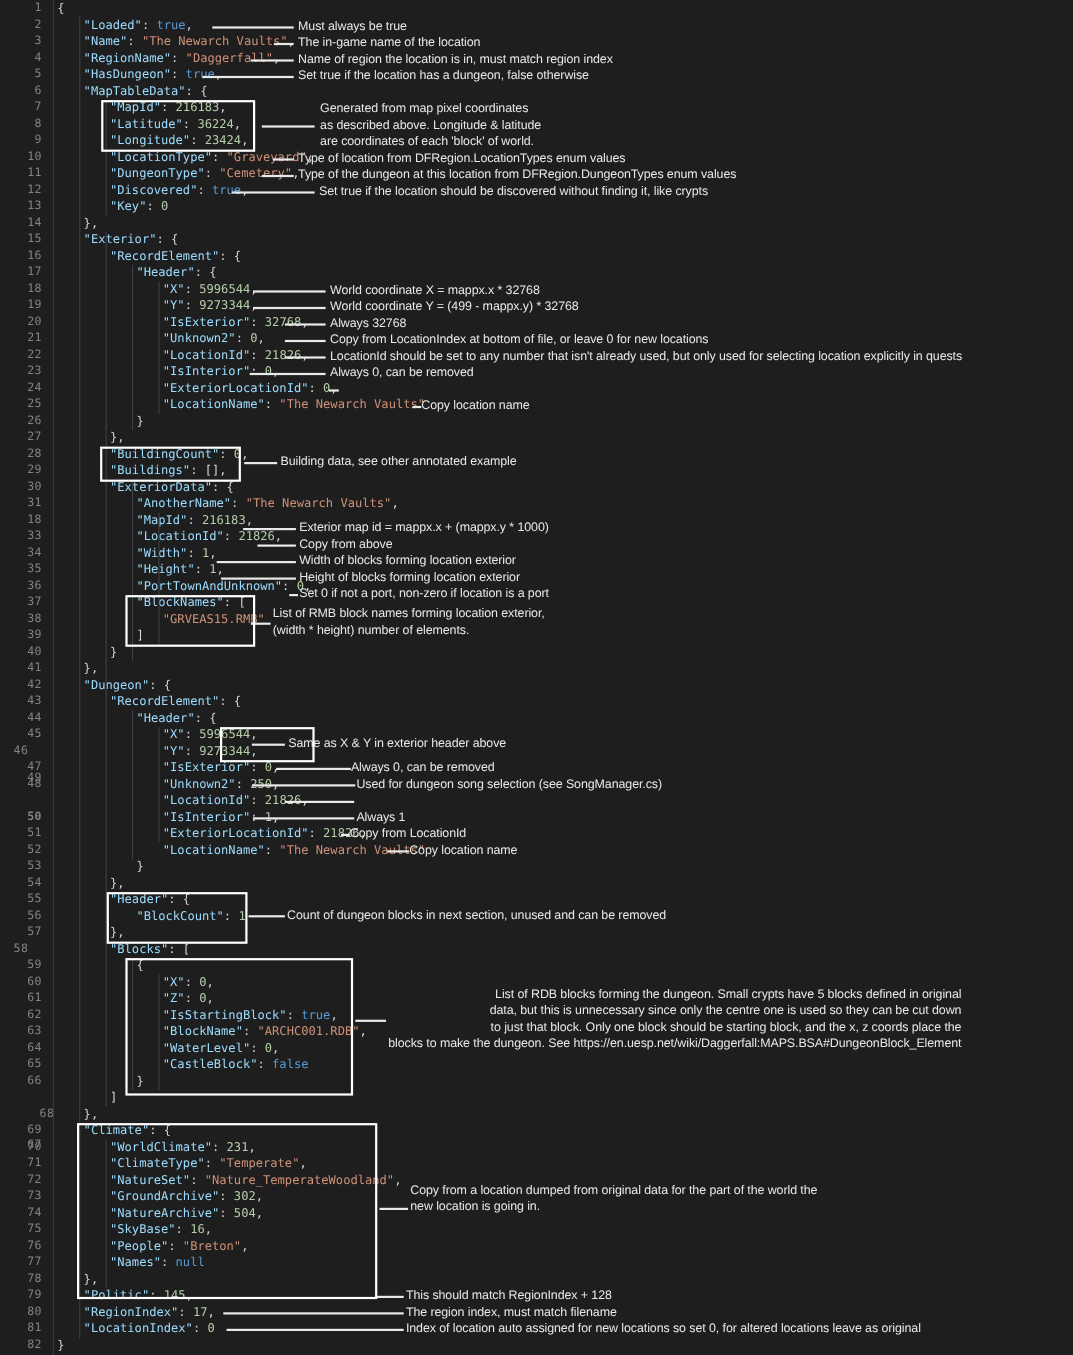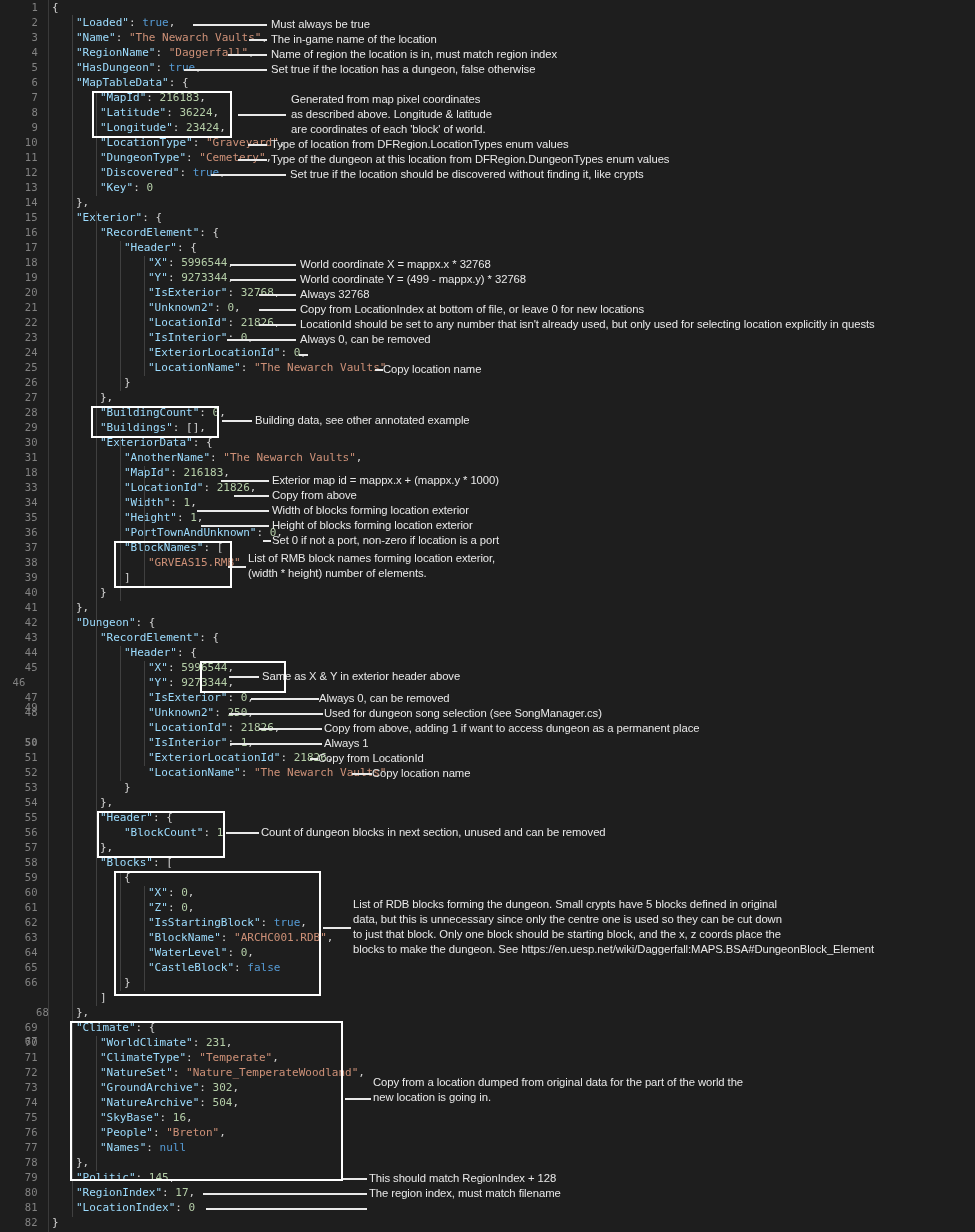--- a/index.html
+++ b/index.html
@@ -149,21 +149,21 @@
       <div class="ln" style="top: 705px;">48</div>
       <div class="ln" style="top: 700px;">49</div>
       <div class="ln" style="top: 735px; font-weight: bold;">50</div>
       <div class="ln" style="top: 750px;">51</div>
       <div class="ln" style="top: 765px;">52</div>
       <div class="ln" style="top: 780px;">53</div>
       <div class="ln" style="top: 795px;">54</div>
       <div class="ln" style="top: 810px;">55</div>
       <div class="ln" style="top: 825px;">56</div>
       <div class="ln" style="top: 840px;">57</div>
-      <div class="ln" style="top: 855px;">58</div>
+      <div class="ln" style="top: 855px; text-align: center;">58</div>
       <div class="ln" style="top: 870px;">59</div>
       <div class="ln" style="top: 885px;">60</div>
       <div class="ln" style="top: 900px;">61</div>
       <div class="ln" style="top: 915px;">62</div>
       <div class="ln" style="top: 930px;">63</div>
       <div class="ln" style="top: 945px;">64</div>
       <div class="ln" style="top: 960px;">65</div>
       <div class="ln" style="top: 975px;">66</div>
       <div class="ln" style="top: 990px; margin-top: 44px;">67</div>
       <div class="ln" style="top: 1005px; padding-left: 36px;">68</div>
@@ -330,42 +330,42 @@
       <div class="leader" style="left: 263px; top: 540px; width: 8px;"></div>
       <div class="anno multi" style="left: 248px; top: 551px;">List of RMB block names forming location exterior,
 (width * height) number of elements.</div>
       <div class="leader" style="left: 228px; top: 566px; width: 18px;"></div>
       <div class="anno" style="left: 262px; top: 669px;">Same as X &amp; Y in exterior header above</div>
       <div class="leader" style="left: 229px; top: 676px; width: 30px;"></div>
       <div class="anno" style="left: 319px; top: 691px;">Always 0, can be removed</div>
       <div class="leader" style="left: 251px; top: 698px; width: 68px;"></div>
       <div class="anno" style="left: 324px; top: 706px;">Used for dungeon song selection (see SongManager.cs)</div>
       <div class="leader" style="left: 229px; top: 713px; width: 94px;"></div>
-      <div class="anno" style="left: 324px; top: 721px;">Copy from above, adding 1 if want to access dungeon as a permanent place</div>
       <div class="leader" style="left: 259px; top: 728px; width: 63px;"></div>
       <div class="anno" style="left: 324px; top: 736px;">Always 1</div>
       <div class="leader" style="left: 230px; top: 743px; width: 92px;"></div>
       <div class="anno" style="left: 318px; top: 751px;">Copy from LocationId</div>
       <div class="leader" style="left: 310px; top: 758px; width: 8px;"></div>
       <div class="anno" style="left: 372px; top: 766px;">Copy location name</div>
       <div class="leader" style="left: 352px; top: 773px; width: 20px;"></div>
       <div class="anno" style="left: 261px; top: 825px;">Count of dungeon blocks in next section, unused and can be removed</div>
       <div class="leader" style="left: 226px; top: 832px; width: 33px;"></div>
-      <div class="anno multi" style="left: 353px; top: 897px;">List of RDB blocks forming the dungeon. Small crypts have 5 blocks defined in original
+      <div class="anno multi" style="left: 353px; top: 897px; text-align: right;">List of RDB blocks forming the dungeon. Small crypts have 5 blocks defined in original
 data, but this is unnecessary since only the centre one is used so they can be cut down
 to just that block. Only one block should be starting block, and the x, z coords place the
 blocks to make the dungeon. See https://en.uesp.net/wiki/Daggerfall:MAPS.BSA#DungeonBlock_Element</div>
       <div class="leader" style="left: 323px; top: 927px; width: 28px;"></div>
       <div class="anno multi" style="left: 373px; top: 1075px;">Copy from a location dumped from original data for the part of the world the
 new location is going in.</div>
       <div class="leader" style="left: 345px; top: 1098px; width: 26px;"></div>
       <div class="anno" style="left: 369px; top: 1171px;">This should match RegionIndex + 128</div>
       <div class="leader" style="left: 341px; top: 1178px; width: 26px;"></div>
       <div class="anno" style="left: 369px; top: 1186px;">The region index, must match filename</div>
       <div class="leader" style="left: 203px; top: 1193px; width: 164px;"></div>
+      <div class="anno" style="left: 369px; top: 1201px;">Index of location auto assigned for new locations so set 0, for altered locations leave as original</div>
       <div class="leader" style="left: 206px; top: 1208px; width: 161px;"></div>
     </div>
 
   <div class="code" id="boxLayer" style="left:0;width:975px;">
       <div class="hbox" style="left: 92px; top: 91px; width: 140px; height: 47px;"></div>
       <div class="hbox" style="left: 91px; top: 406px; width: 128px; height: 32px;"></div>
       <div class="hbox" style="left: 114px; top: 541px; width: 118px; height: 47px;"></div>
       <div class="hbox" style="left: 200px; top: 661px; width: 86px; height: 32px;"></div>
       <div class="hbox" style="left: 97px; top: 811px; width: 128px; height: 47px;"></div>
       <div class="hbox" style="left: 114px; top: 871px; width: 207px; height: 125px;"></div>

